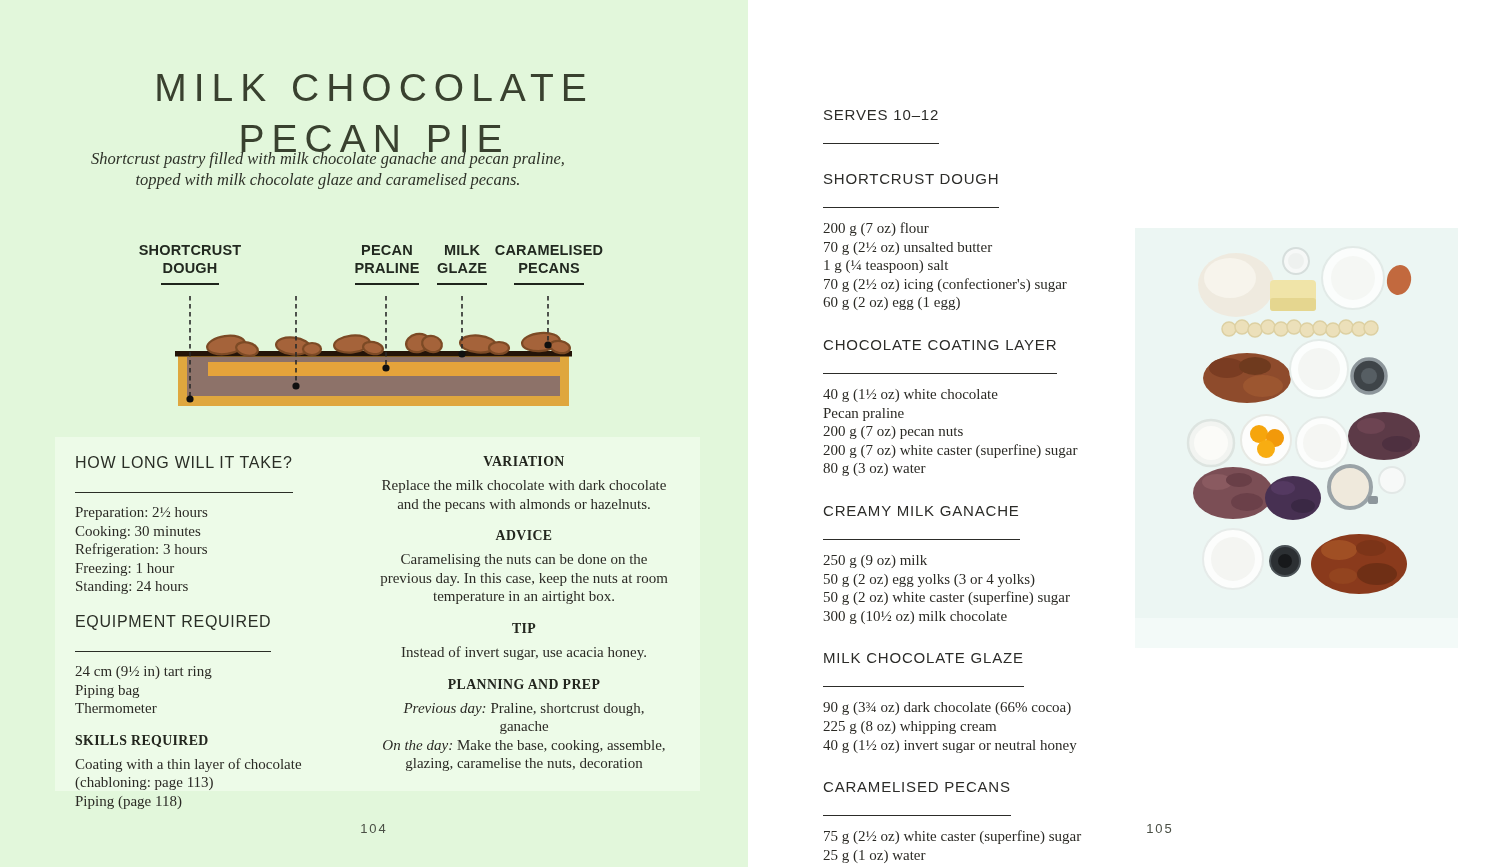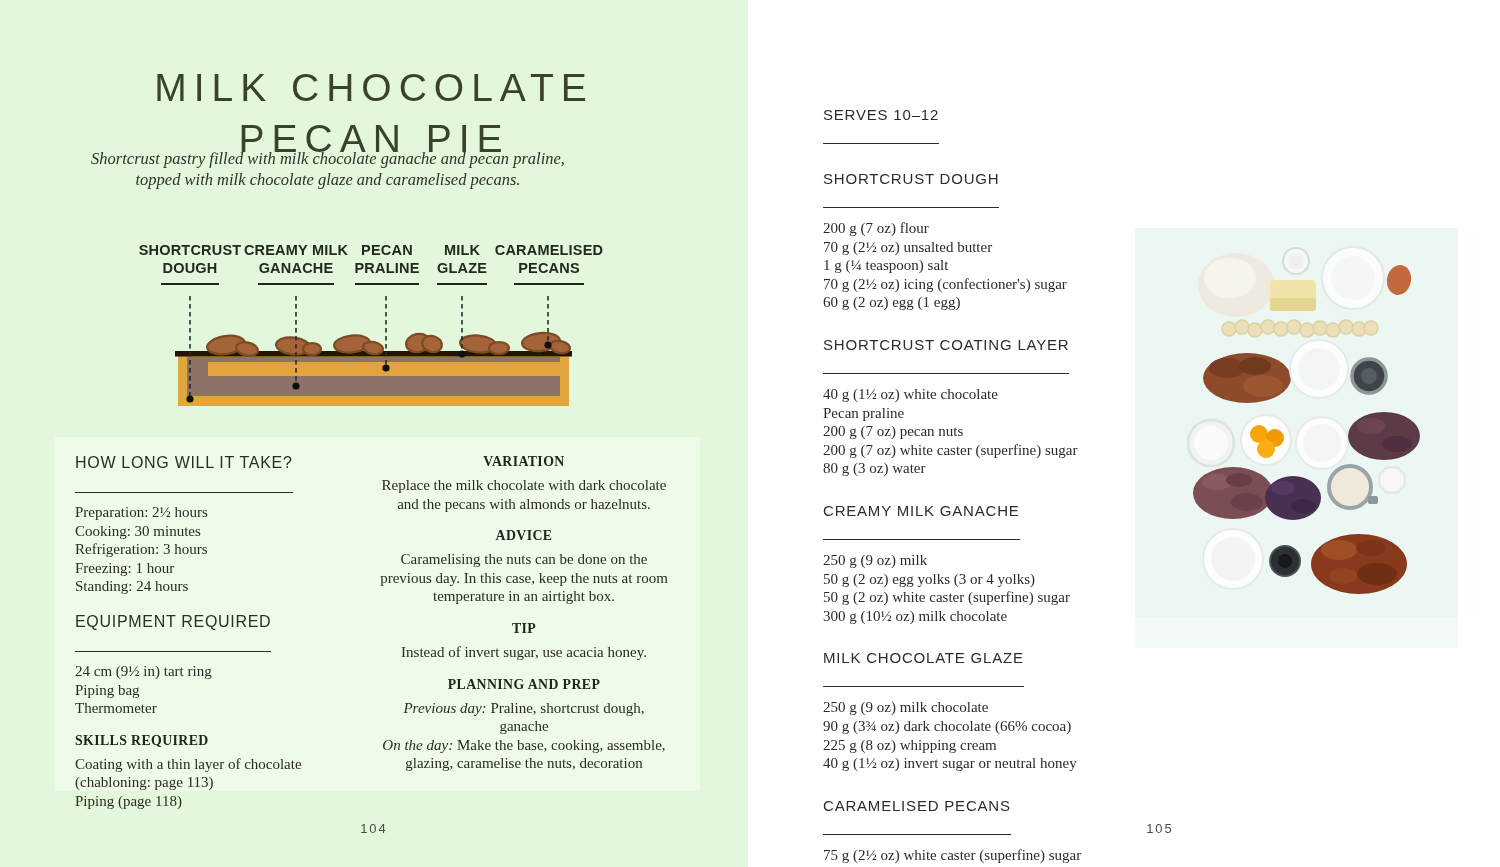--- a/index.html
+++ b/index.html
@@ -70,25 +70,20 @@
 
     <div class="subtitle">
       <div>Shortcrust pastry filled with milk chocolate ganache and pecan praline,</div>
       <div>topped with milk chocolate glaze and caramelised pecans.</div>
     </div>
 
     <div class="dlabel" style="left:120px;">
       <div>SHORTCRUST</div>
       <div>DOUGH</div>
       <div class="dlabel-rule" style="width:58px;"></div>
-    </div>
-    <div class="dlabel" style="left:226px;">
-      <div>CREAMY MILK</div>
-      <div>GANACHE</div>
-      <div class="dlabel-rule" style="width:76px;"></div>
     </div>
     <div class="dlabel" style="left:317px;">
       <div>PECAN</div>
       <div>PRALINE</div>
       <div class="dlabel-rule" style="width:64px;"></div>
     </div>
     <div class="dlabel" style="left:392px;">
       <div>MILK</div>
       <div>GLAZE</div>
       <div class="dlabel-rule" style="width:50px;"></div>
@@ -193,21 +188,21 @@
         <div class="rp-list">
             <p class="ing">200 g (7 oz) flour</p>
             <p class="ing">70 g (2½ oz) unsalted butter</p>
             <p class="ing">1 g (¼ teaspoon) salt</p>
             <p class="ing">70 g (2½ oz) icing (confectioner's) sugar</p>
             <p class="ing">60 g (2 oz) egg (1 egg)</p>
           </div>
       </div>
 
       <div class="rp-head-wrap">
-        <span class="rp-head">SHORTCRUST COATING LAYER</span>
+        <span class="rp-head">CHOCOLATE COATING LAYER</span>
         <div class="rp-list">
             <p class="ing">40 g (1½ oz) white chocolate</p>
             <p class="ing">Pecan praline</p>
             <p class="ing">200 g (7 oz) pecan nuts</p>
             <p class="ing">200 g (7 oz) white caster (superfine) sugar</p>
             <p class="ing">80 g (3 oz) water</p>
           </div>
       </div>
 
       <div class="rp-head-wrap">
@@ -216,21 +211,20 @@
             <p class="ing">250 g (9 oz) milk</p>
             <p class="ing">50 g (2 oz) egg yolks (3 or 4 yolks)</p>
             <p class="ing">50 g (2 oz) white caster (superfine) sugar</p>
             <p class="ing">300 g (10½ oz) milk chocolate</p>
           </div>
       </div>
 
       <div class="rp-head-wrap">
         <span class="rp-head">MILK CHOCOLATE GLAZE</span>
         <div class="rp-list">
-            <p class="ing">250 g (9 oz) milk chocolate</p>
             <p class="ing">90 g (3¾ oz) dark chocolate (66% cocoa)</p>
             <p class="ing">225 g (8 oz) whipping cream</p>
             <p class="ing">40 g (1½ oz) invert sugar or neutral honey</p>
           </div>
       </div>
 
       <div class="rp-head-wrap">
         <span class="rp-head">CARAMELISED PECANS</span>
         <div class="rp-list">
             <p class="ing">75 g (2½ oz) white caster (superfine) sugar</p>

